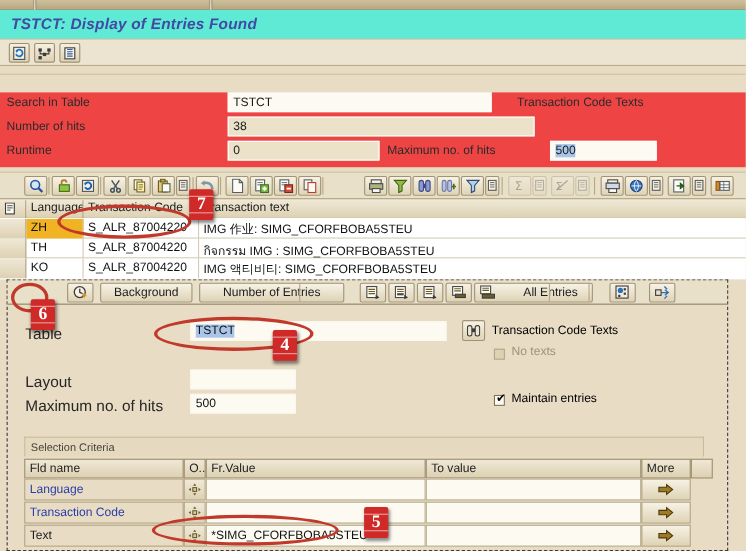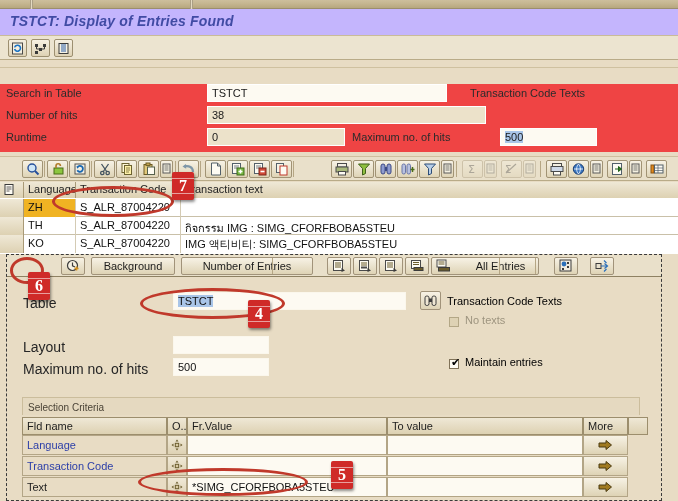--- a/index.html
+++ b/index.html
@@ -19,21 +19,21 @@
     position: absolute; left: 0; top: 0; width: 678px; height: 9px;
     background: linear-gradient(to bottom, #cdbf9d 0%, #c6b792 40%, #b7a77f 100%);
     border-bottom: 1px solid #9b8e6e;
   }
   .topstrip .sep { position: absolute; top: 0; width: 3px; height: 9px;
     background: linear-gradient(to right,#8d8166,#e4dac1,#8d8166); }
 
   
   .titlebar {
     position: absolute; left: 0; top: 9px; width: 678px; height: 27px;
-    background: #c4b5fd; border-bottom: 1px solid #c9bb99;
+    background: #5eead4; border-bottom: 1px solid #c9bb99;
   }
   .titlebar .title {
     position: absolute; left: 10px; top: 4px;
     font-size: 14px; font-weight: bold; font-style: italic;
     color: #414ba4; letter-spacing: .2px; white-space: nowrap;
   }
 
   
   .apptoolbar {
     position: absolute; left: 0; top: 36px; width: 678px; height: 24px;
@@ -427,20 +427,21 @@
       </div>
       <div class="gcell-h" style="left:24px; width:52px">Language</div>
       <div class="gcell-h" style="left:76px; width:105px">Transaction Code</div>
       <div class="gcell-h" style="left:181px; width:497px; border-right:none">Transaction text</div>
     </div>
 
     <div class="grow" style="top:17px">
       <div class="gsel"></div>
       <div class="gcell hl" style="left:24px; width:52px">ZH</div>
       <div class="gcell" style="left:76px; width:105px">S_ALR_87004220</div>
+      <div class="gcell" style="left:181px; width:497px; border-right:none">IMG 作业: SIMG_CFORFBOBA5STEU</div>
     </div>
 
     <div class="grow" style="top:35px">
       <div class="gsel"></div>
       <div class="gcell" style="left:24px; width:52px">TH</div>
       <div class="gcell" style="left:76px; width:105px">S_ALR_87004220</div>
       <div class="gcell" style="left:181px; width:497px; border-right:none">กิจกรรม IMG : SIMG_CFORFBOBA5STEU</div>
     </div>
 
     <div class="grow" style="top:53px; border-bottom:none">

